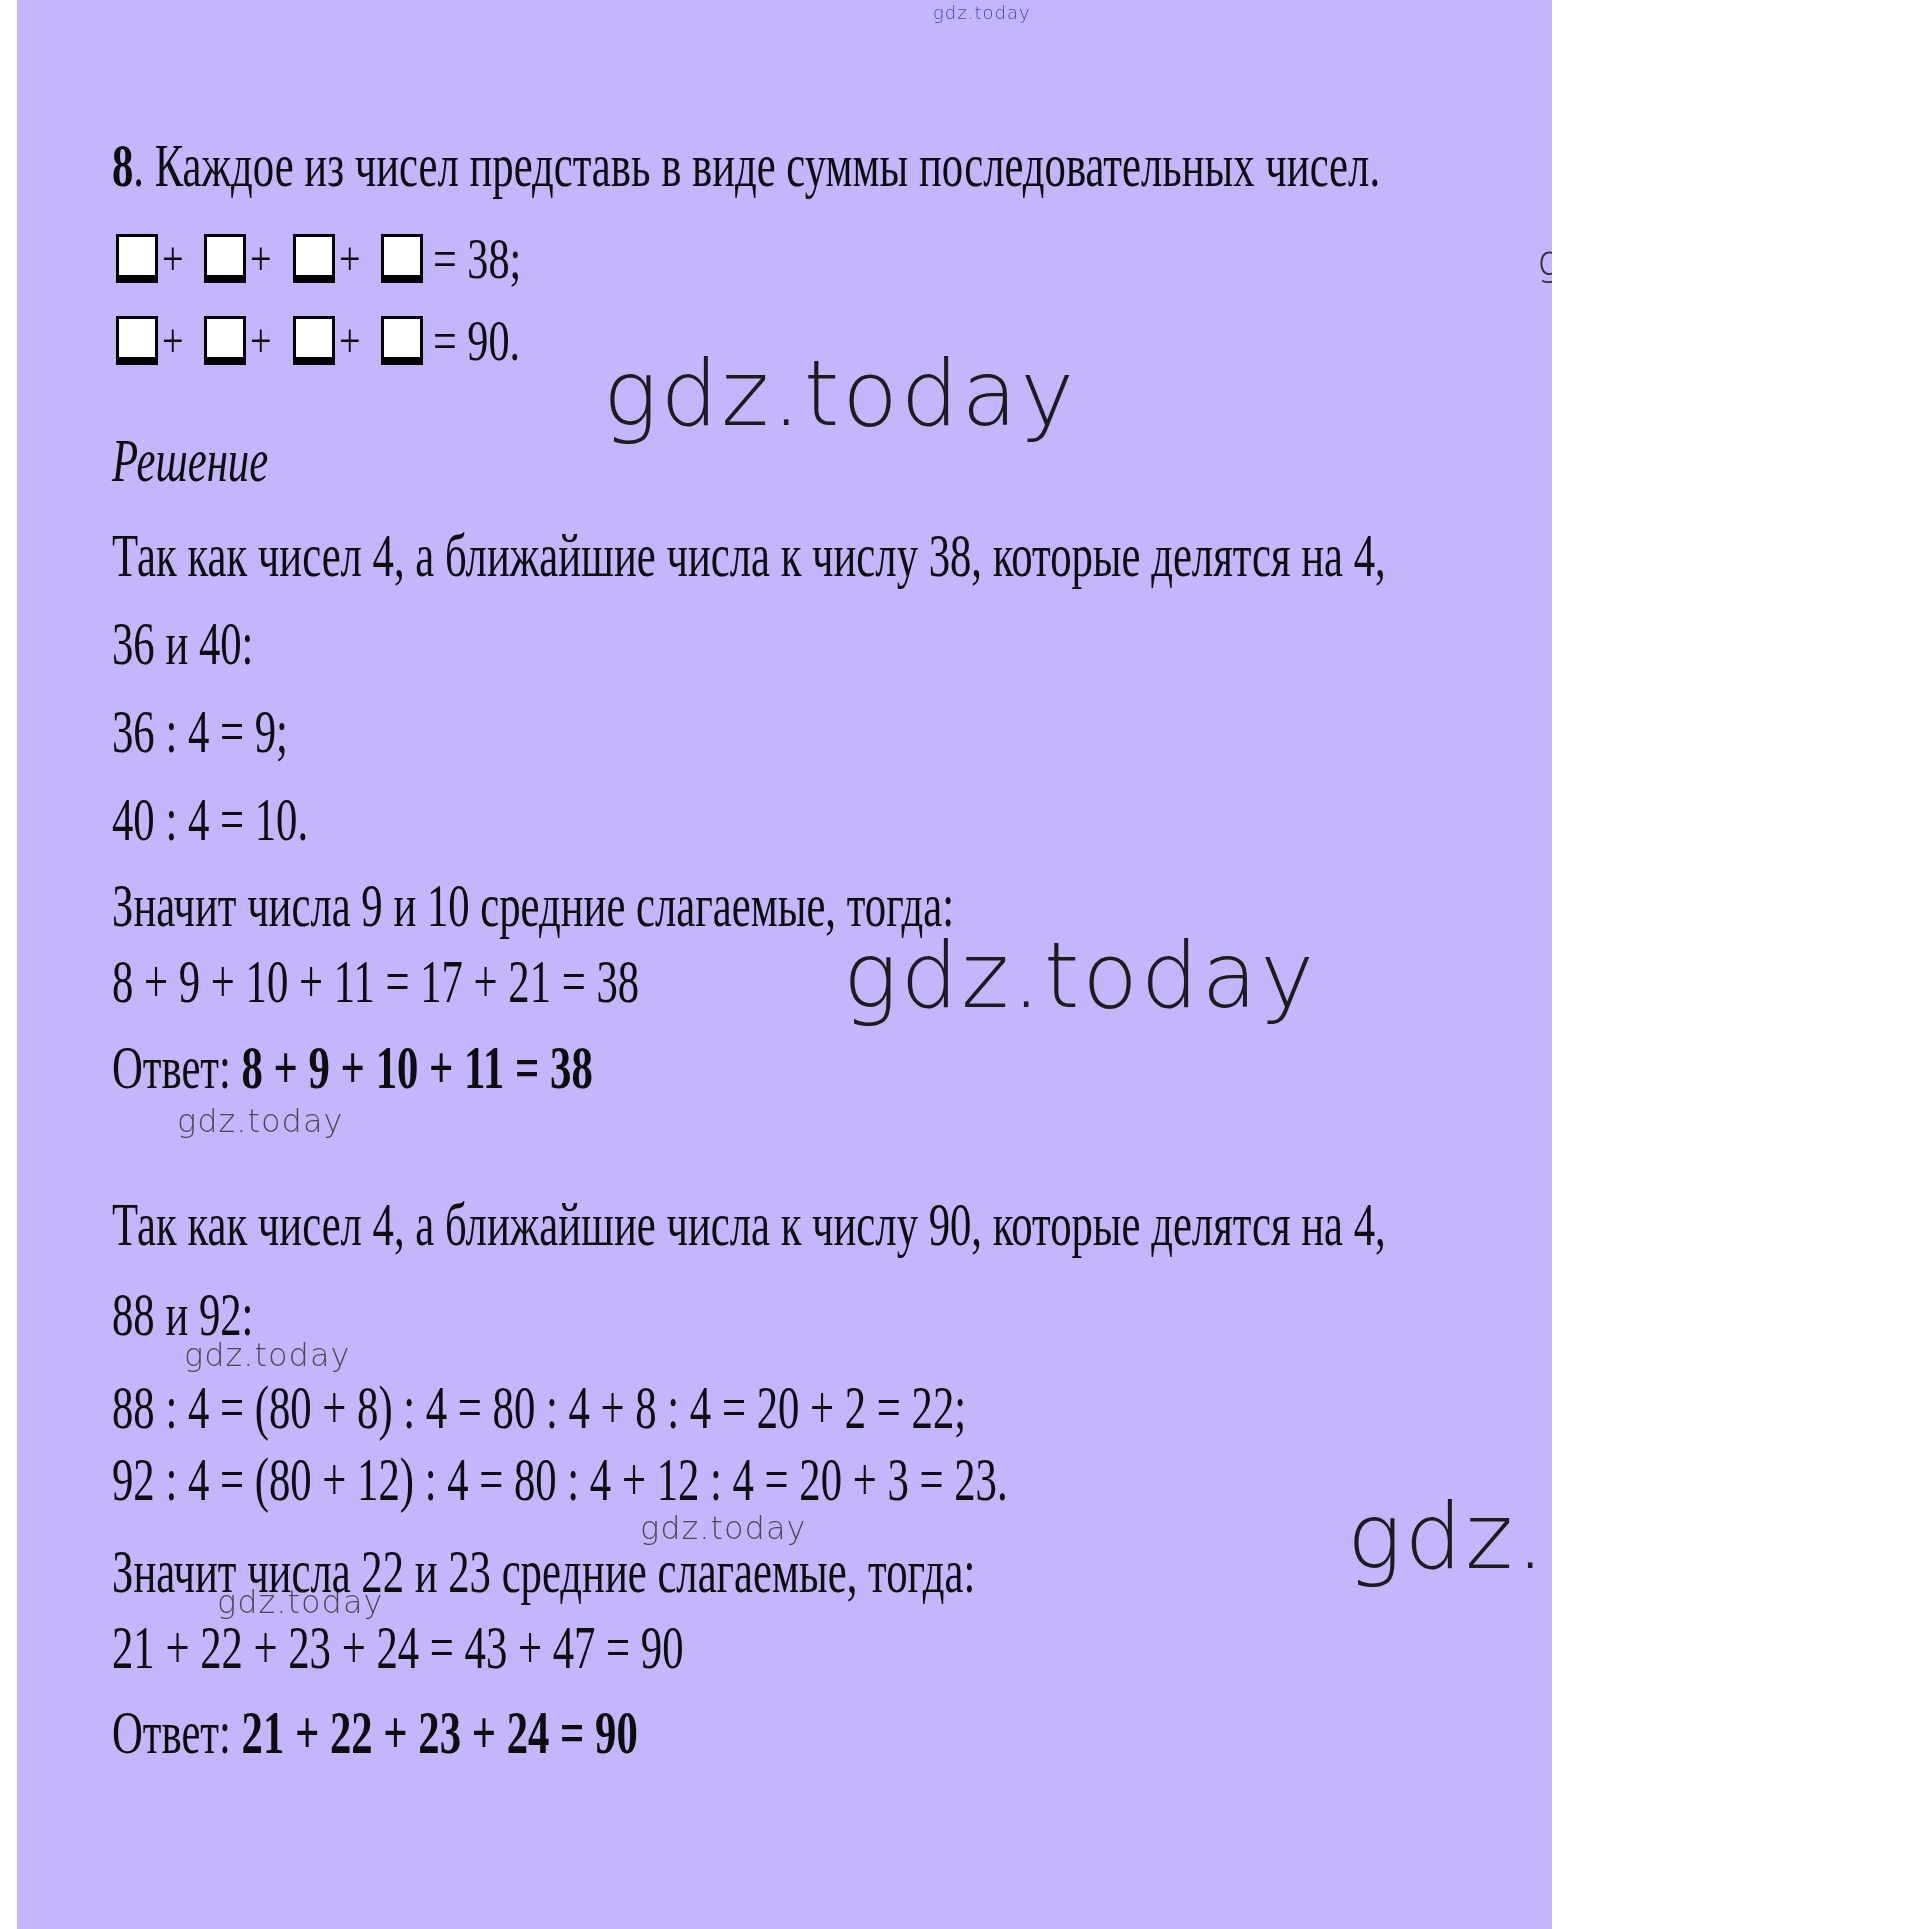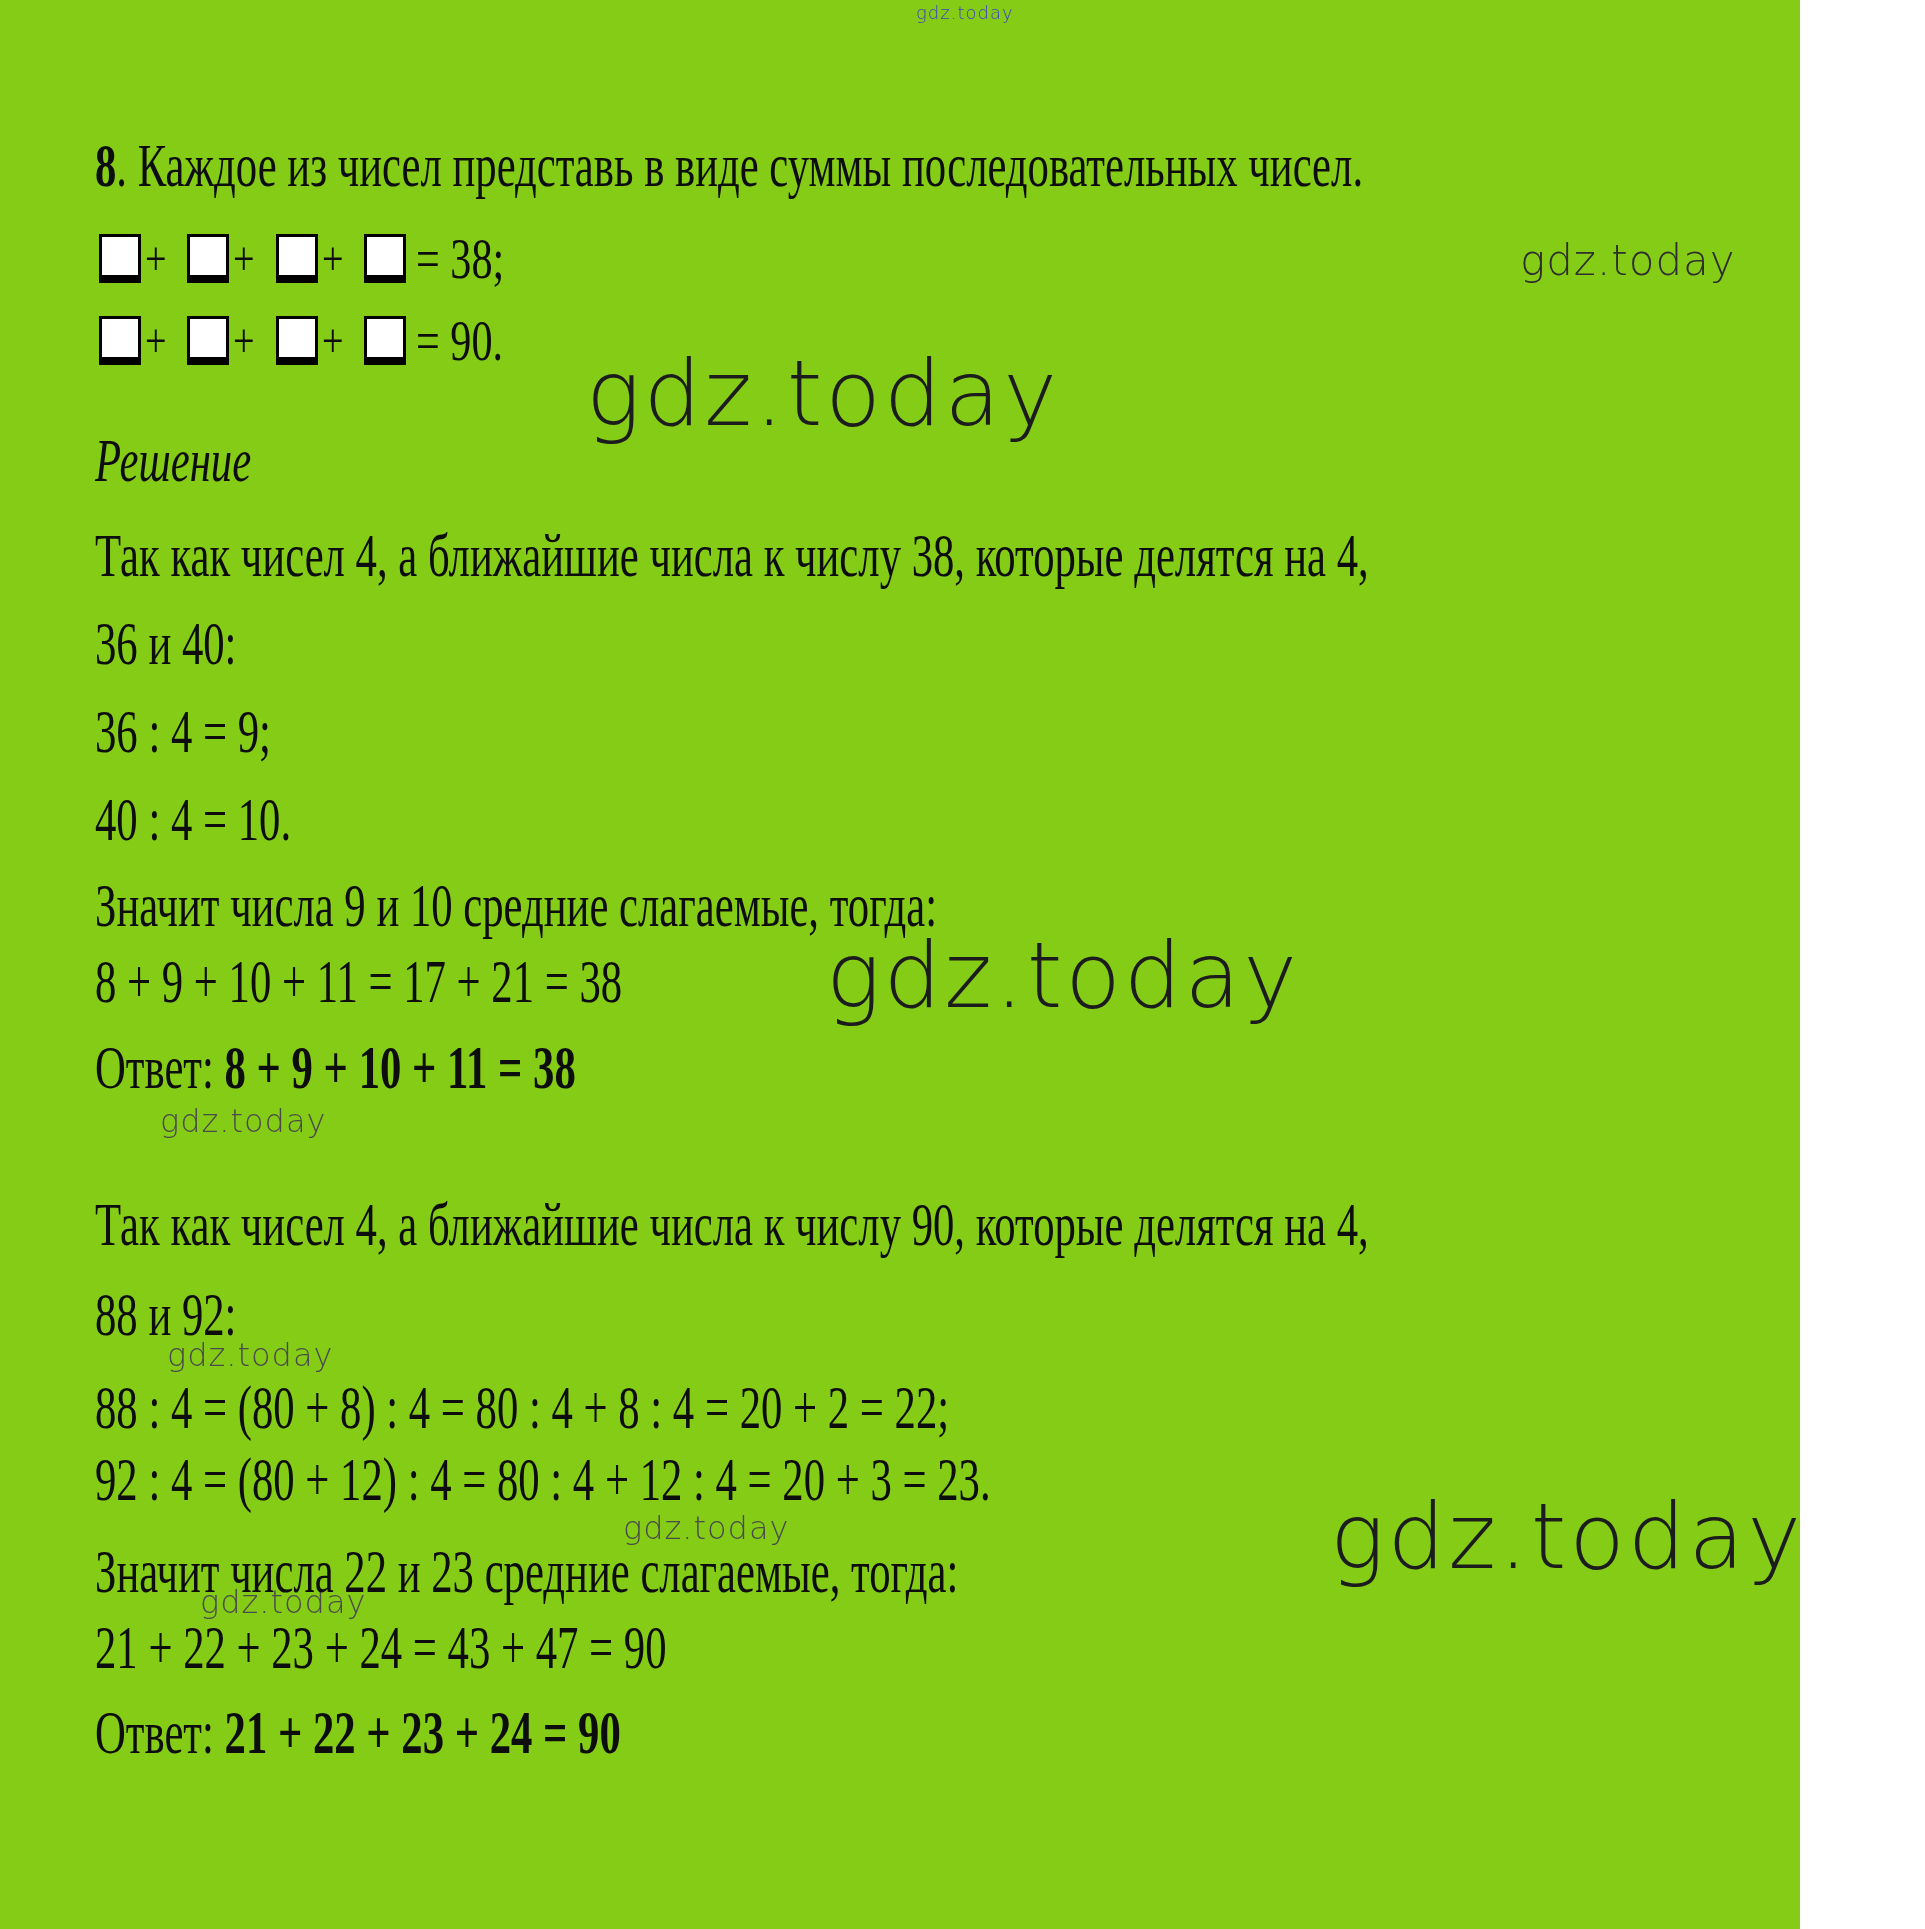--- a/index.html
+++ b/index.html
@@ -1,22 +1,23 @@
 <!DOCTYPE html>
 <html style="font-size:15px"><head>
 <meta charset="utf-8">
 <style>
   html,body { margin:0; padding:0; background:#ffffff; }
   #page {
     position:relative;
-    width:1800px; height:1930px;
-    background:#84cc16;
+    width:1535px; height:1930px;
+    background:#c4b5fd;
     overflow:hidden;
     font-family:"Liberation Serif","DejaVu Serif",serif;
     color:#0d0d0d;
+    margin-left:17px;
   }
   
   .tline {
     position:absolute;
     white-space:nowrap;
     font-size:61px;
     line-height:1;
     transform:scaleX(0.70);
     transform-origin:0 0;
     color:#0d0d0d;

